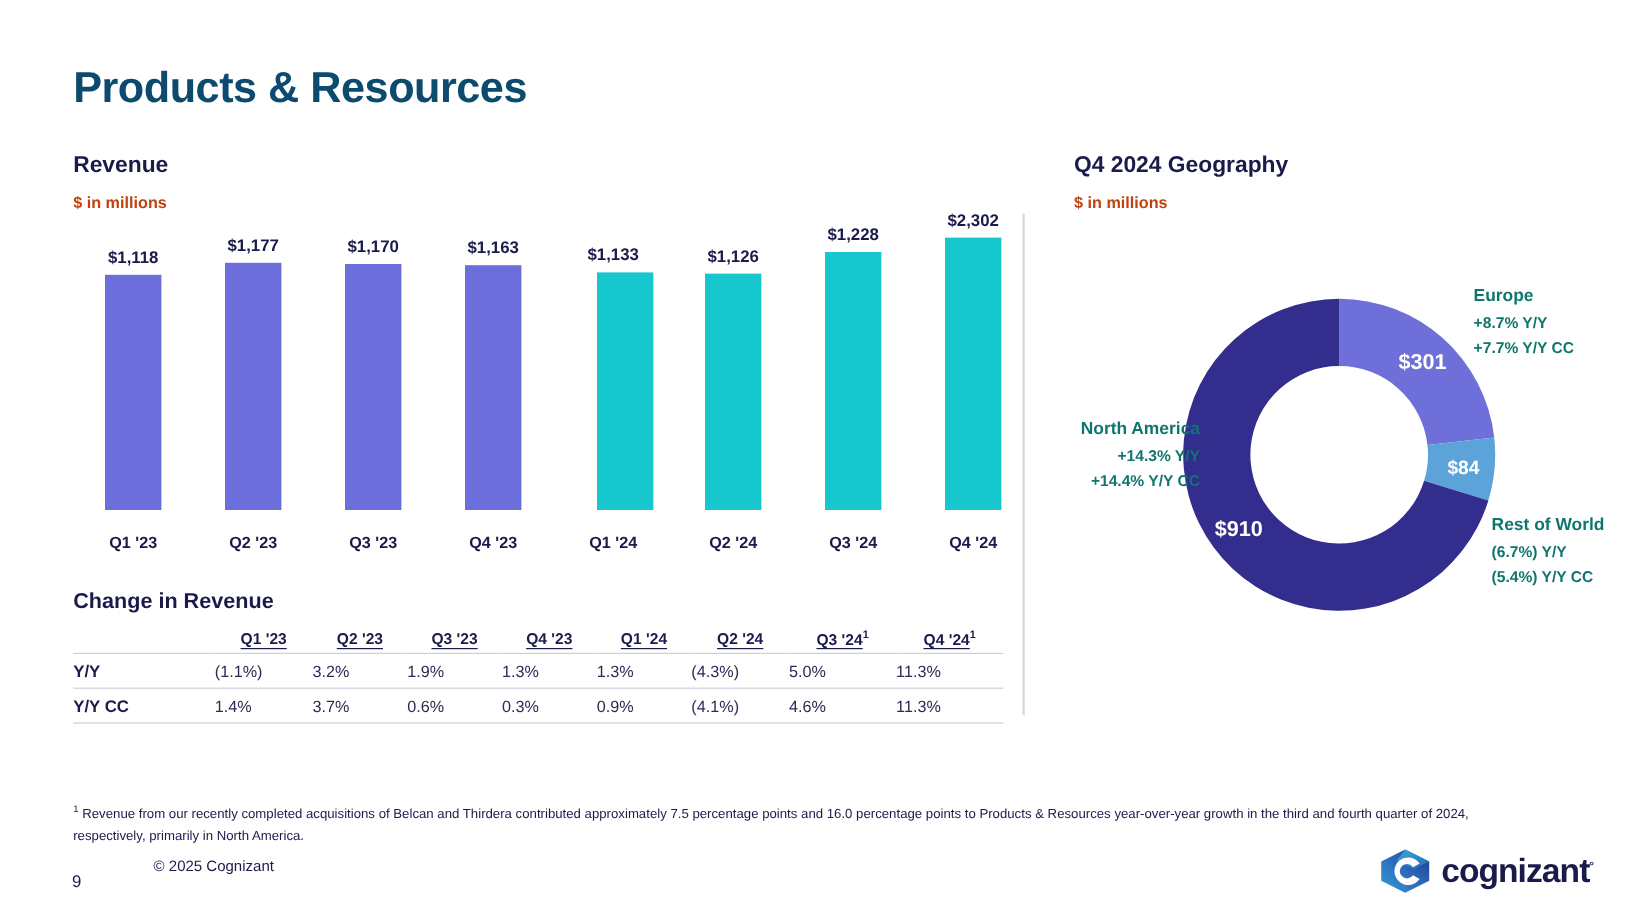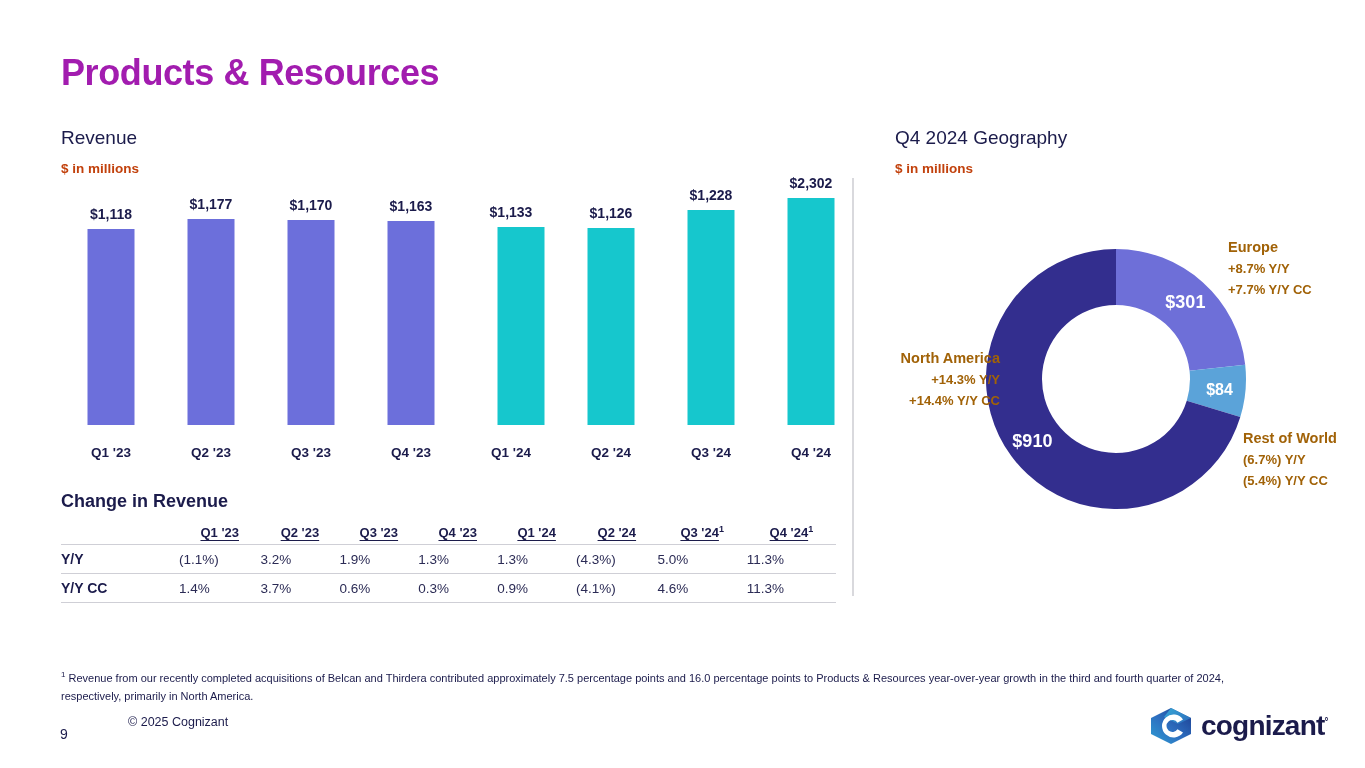--- a/index.html
+++ b/index.html
@@ -13,27 +13,27 @@
     color: #1b1b4b;
     overflow: hidden;
   }
   .slide { position: absolute; inset: 0; }
 
   
   .page-title {
     position: absolute; left: 61px; top: 52px;
     font-size: 36px; font-weight: bold;
     letter-spacing: -0.4px;
-    color: #a21caf;
+    color: #0c4a6e;
   }
 
   
   .sec-head {
     position: absolute;
-    font-size: 19px; font-weight: normal;
+    font-size: 19px; font-weight: bold;
     color: #1b1b4b;
   }
   .sec-sub {
     position: absolute;
     font-size: 13.5px; font-weight: bold;
     color: #c2410c;
   }
   #rev-head { left: 61px; top: 127px; }
   #rev-sub  { left: 61px; top: 161px; }
   #geo-head { left: 895px; top: 127px; }
@@ -113,21 +113,21 @@
   }
 
   
   #donut-wrap {
     position: absolute; left: 985px; top: 248px;
     width: 262px; height: 262px;
   }
   #donut-svg { display: block; }
   .geo-note {
     position: absolute;
-    color: #a16207; white-space: nowrap;
+    color: #0f766e; white-space: nowrap;
   }
   .geo-note .gname { font-size: 14.5px; font-weight: bold; display: block; }
   .geo-note .gline { font-size: 13px; font-weight: bold; display: block; margin-top: 6px; }
 
   #note-europe { left: 1228px; top: 239px; text-align: left; }
   #note-na { left: 860px; top: 350px; text-align: right; width: 140px; }
   #note-row { left: 1243px; top: 430px; text-align: left; }
 
   
   #footnote {

